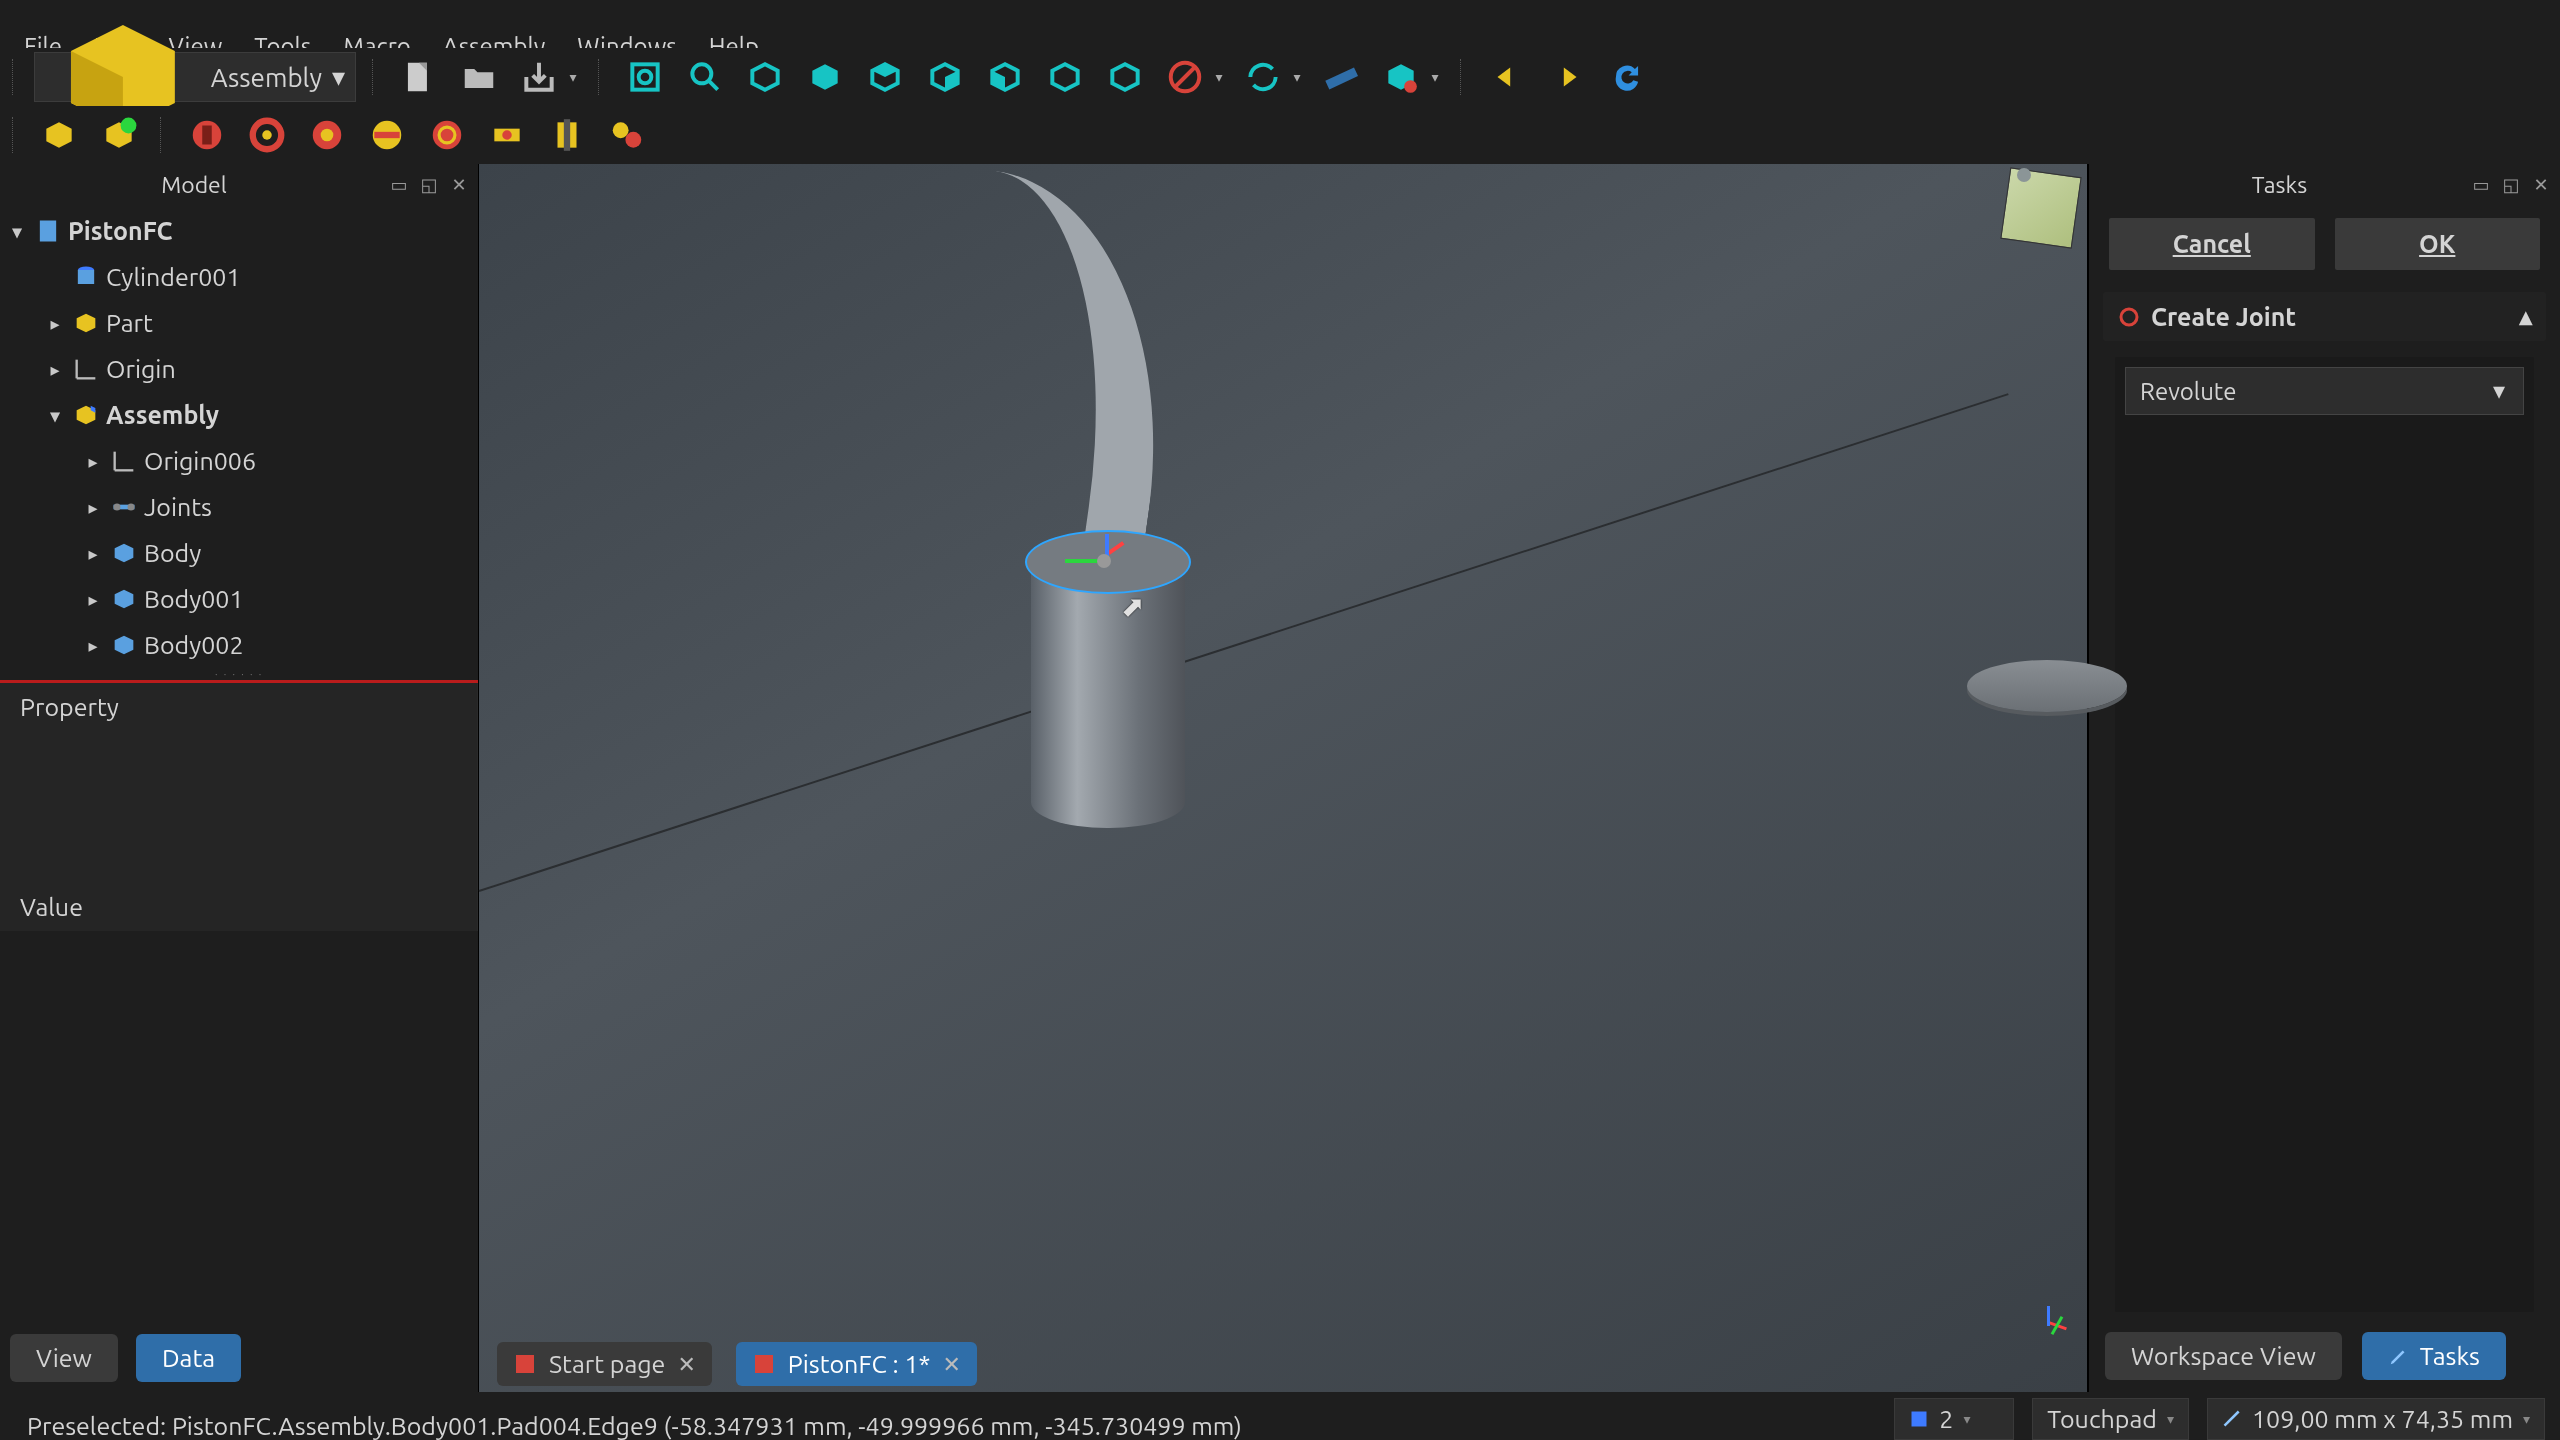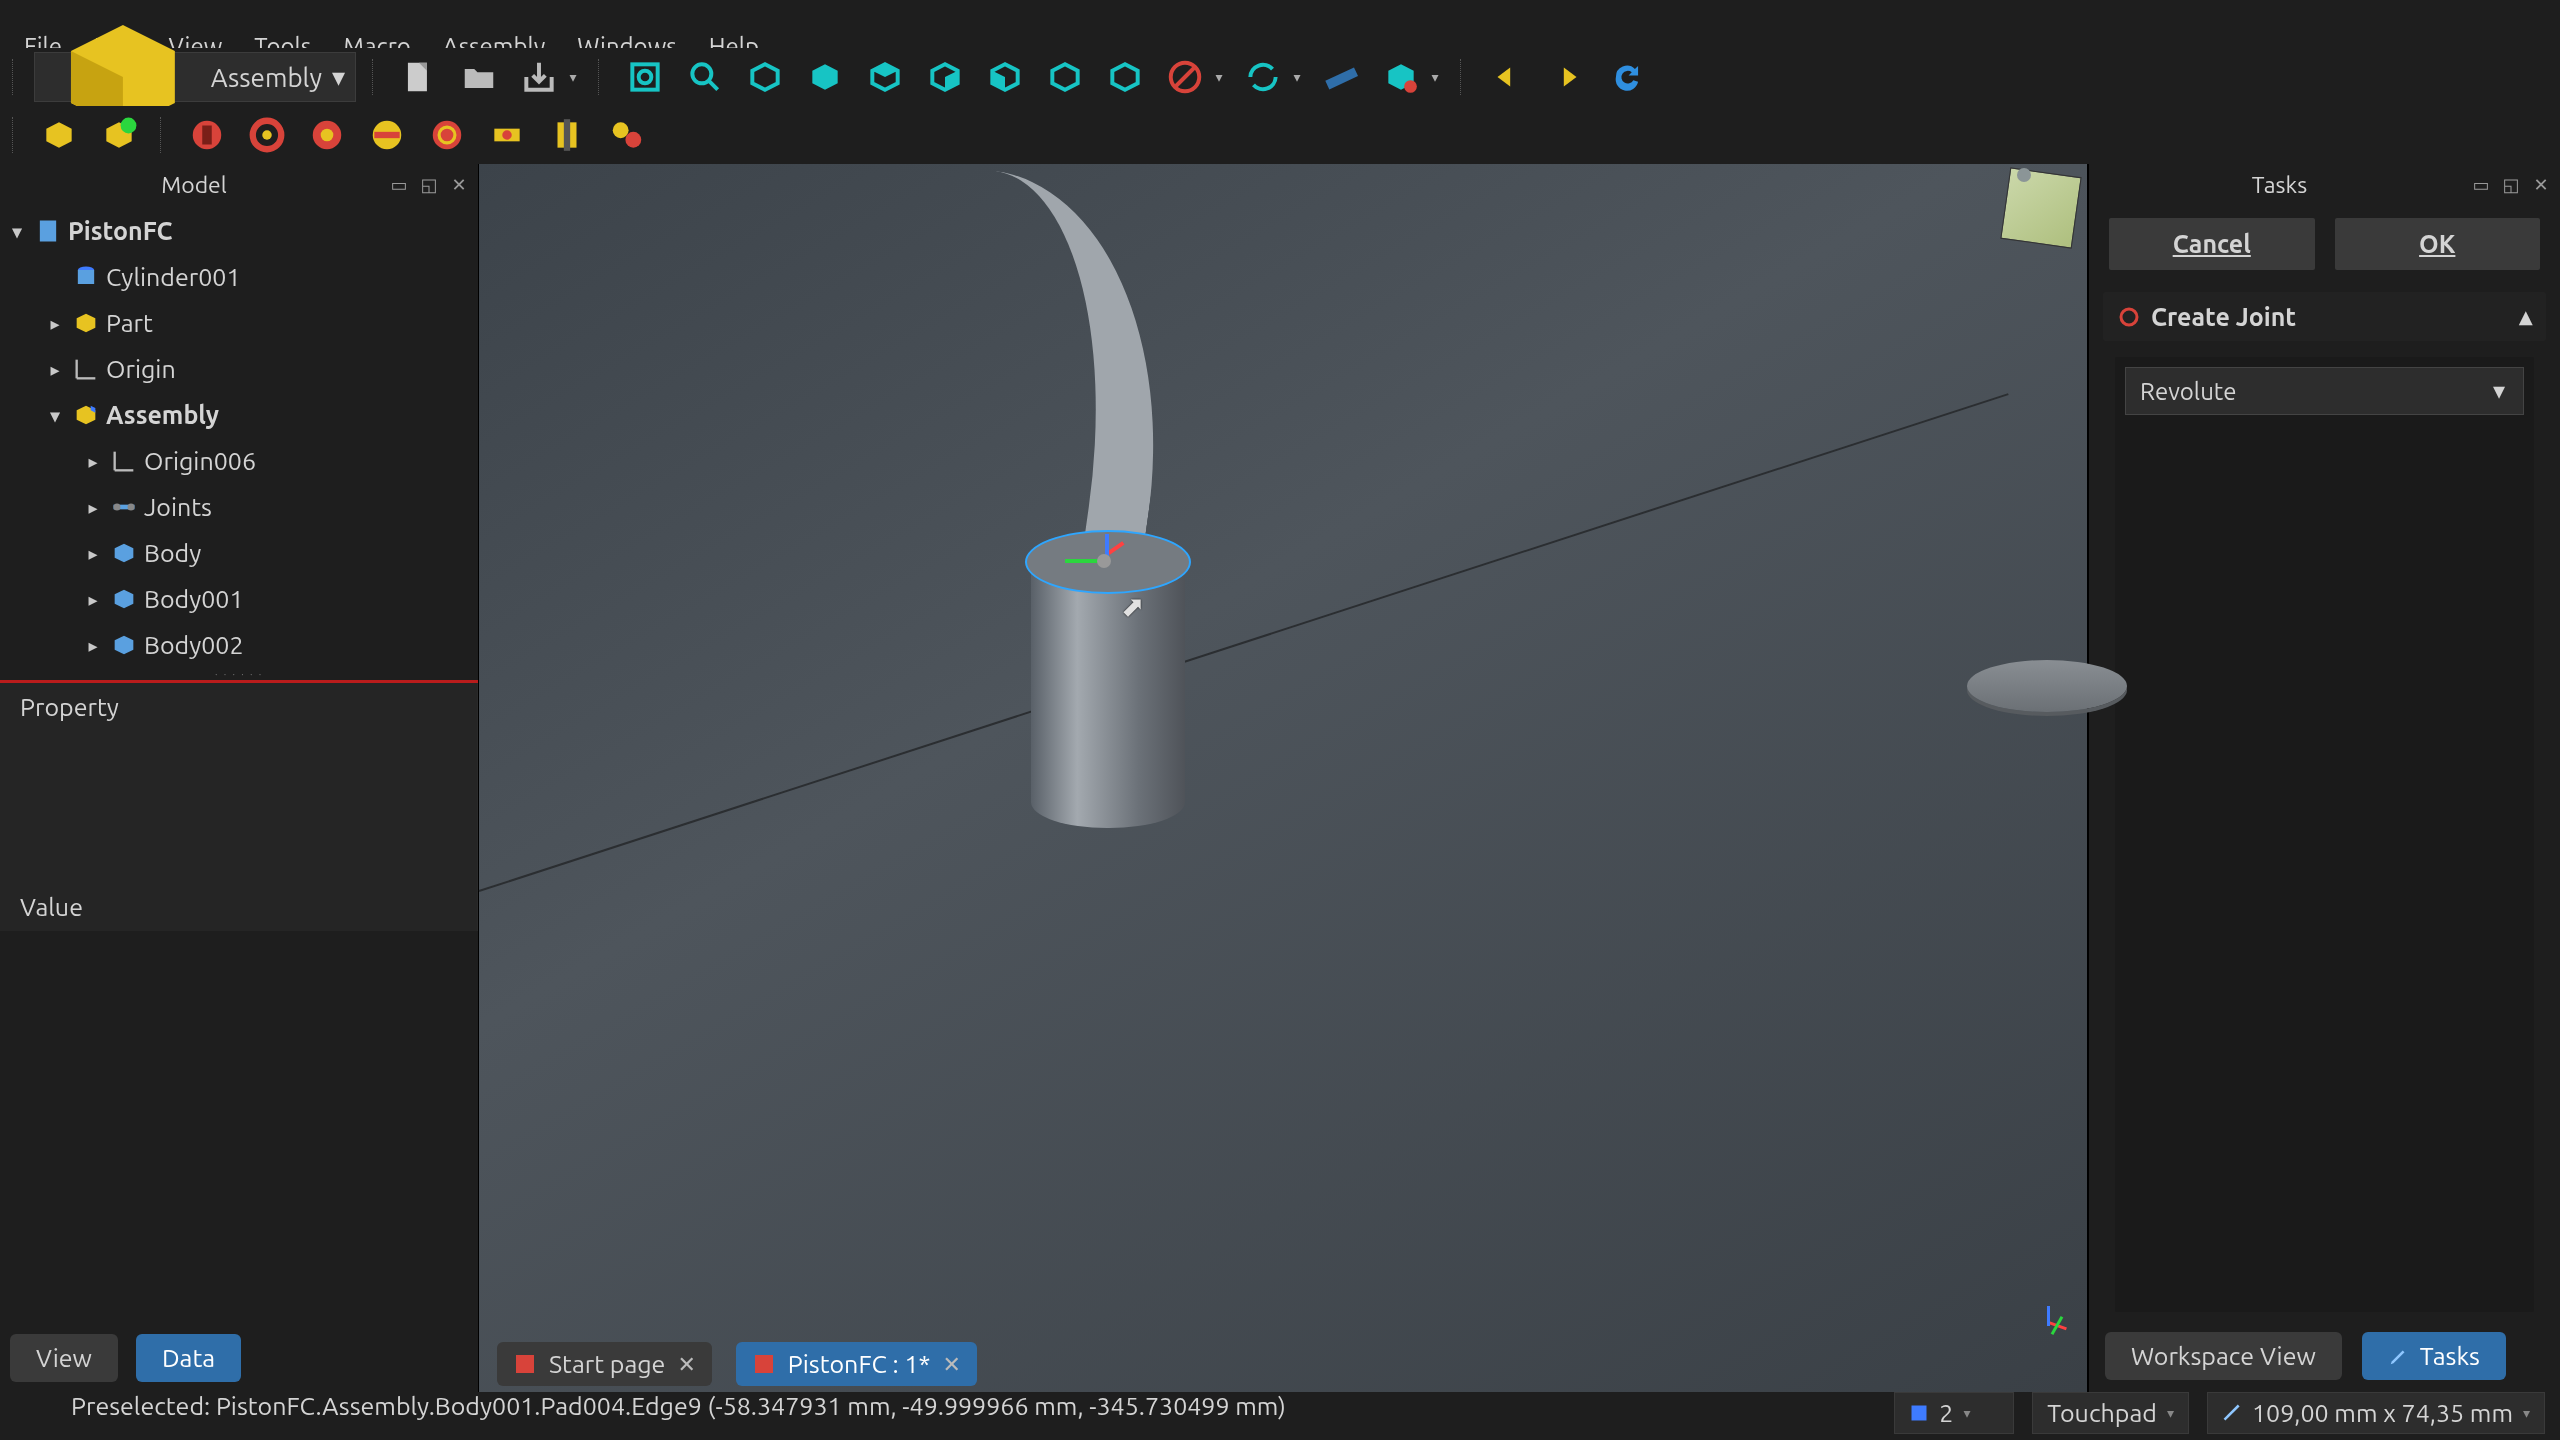--- a/index.html
+++ b/index.html
@@ -80,21 +80,21 @@
 .right .btnrow { display:flex; gap:20px; padding: 14px 20px; font-weight: bold; }
 .right .btnrow .wbtn { flex:1; background:#3a3a3a; text-align:center; padding:12px 0; font-size:25px; border-radius:2px; }
 .right .btnrow .wbtn u { text-decoration: underline; }
 .task-section-h { display:flex; align-items:center; gap:10px; background:#222; margin: 8px 14px; padding:10px 14px; font-size:25px; font-weight:700; border-radius:2px; }
 .task-section-h .spacer{flex:1;}
 .task-body { margin: 8px 26px; background:#1a1a1a; padding:10px; border-radius:2px; flex:1; }
 .combo { display:flex; align-items:center; background:#2d2d2d; border:1px solid #444; height:48px; font-size:24px; padding:0 14px; }
 .combo .carr{width:20px;text-align:center;}
 
 
-.status { height: 48px; display:flex; align-items:flex-start; font-size:25px; padding: 0 15px; background:#1e1e1e;margin-left:44px; }
+.status { height: 48px; display:flex; align-items:flex-end; font-size:25px; padding: 0 15px; background:#1e1e1e; }
 .status .sl { padding: 0 12px; }
 .status .spacer { flex:1; }
 .status .box { background:#2d2d2d; border:1px solid #3a3a3a; padding:6px 14px; display:flex; align-items:center; gap:10px; margin-left:18px; }
 .status .box.sel { min-width: 120px; }
 .status .dd { font-size:14px; color:#888; }
 
 
 .right-footer { display:flex; gap:20px; padding: 12px 16px; }
 
 

